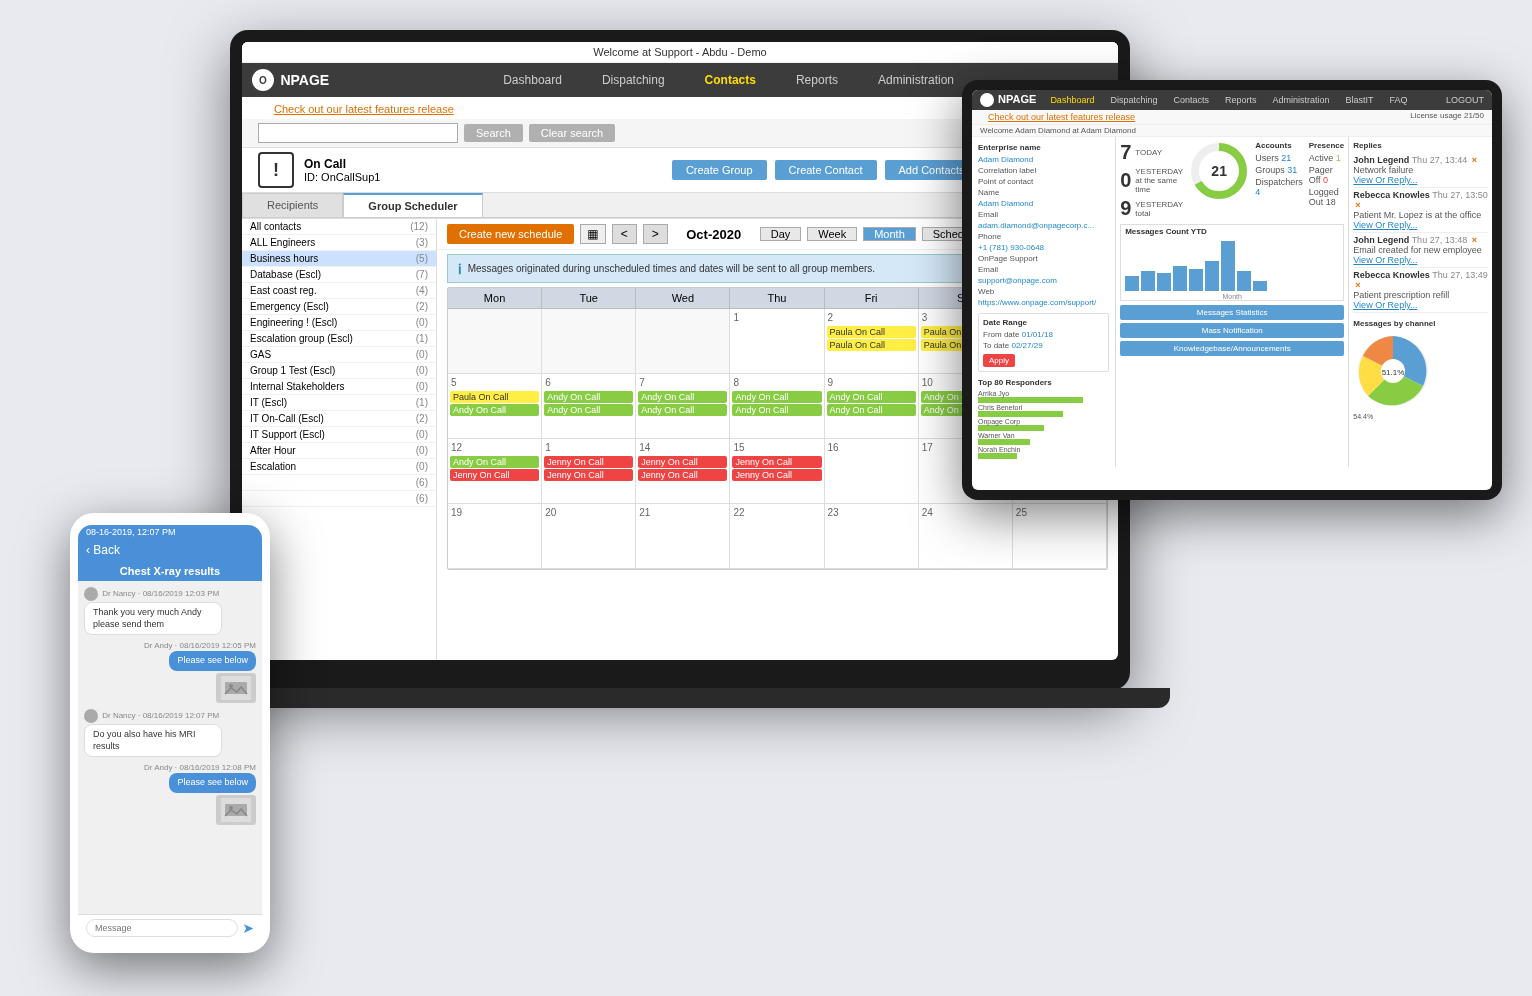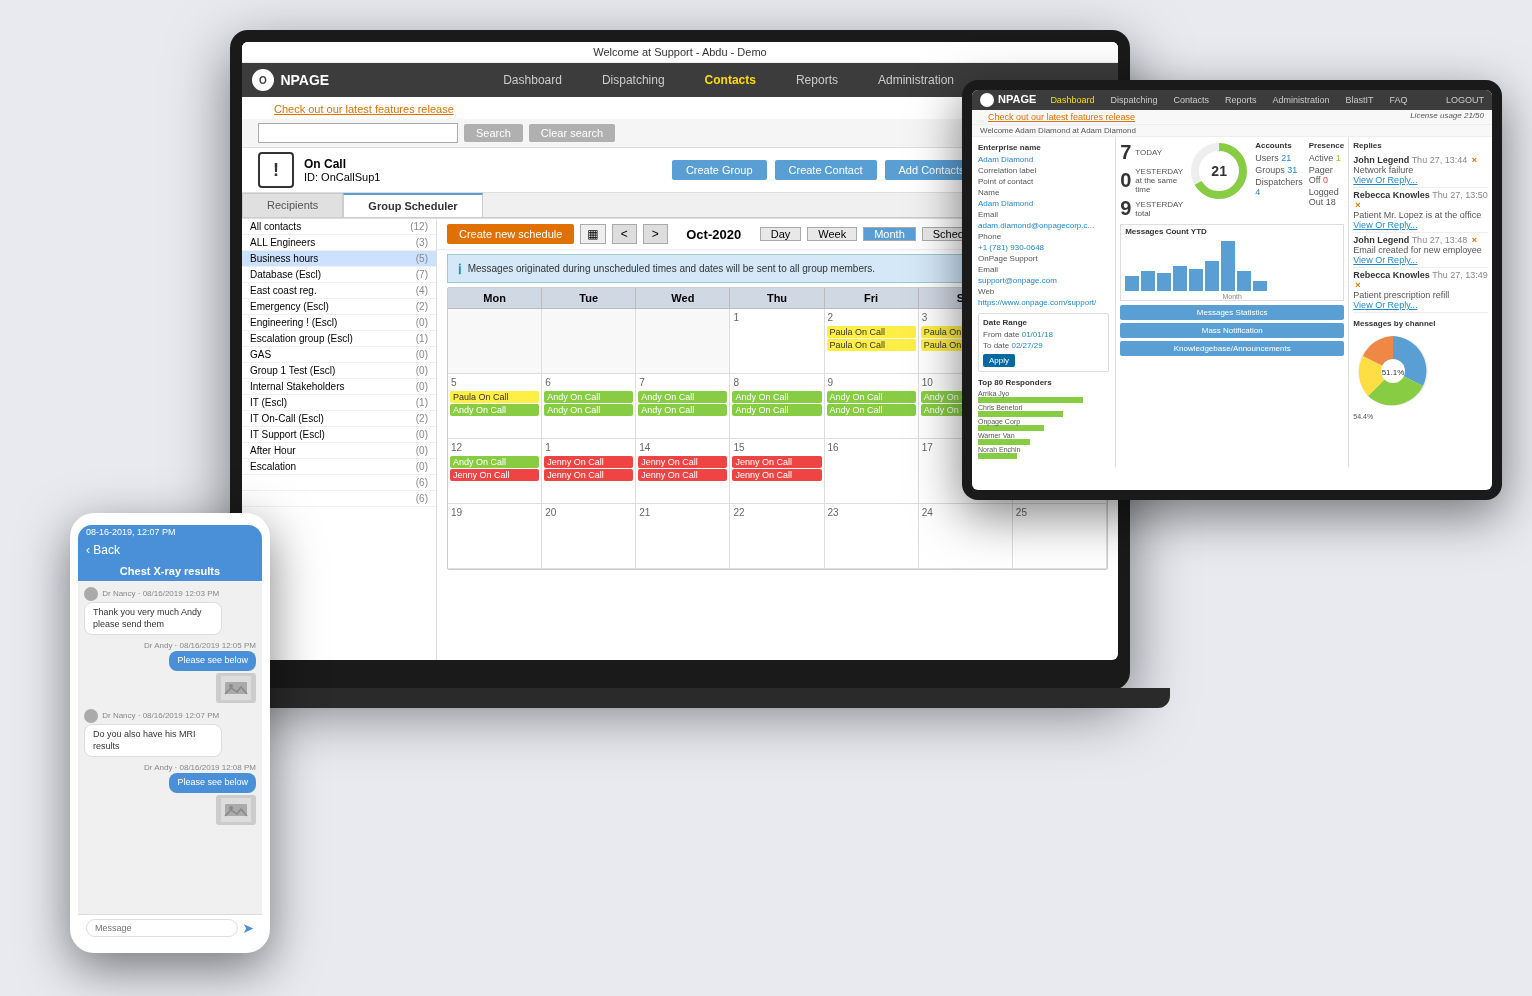--- a/index.html
+++ b/index.html
@@ -235,21 +235,21 @@
       margin: 0 10px;
       border: 1px solid #ccc;
       border-radius: 2px;
       overflow: hidden;
     }
     .cal-header {
       background: #d0d8e4;
       padding: 4px;
       text-align: center;
       font-size: 11px;
-      font-weight: bold;
+      font-weight: normal;
       border-right: 1px solid #bbb;
       border-bottom: 1px solid #bbb;
     }
     .cal-cell {
       border-right: 1px solid #ddd;
       border-bottom: 1px solid #ddd;
       padding: 2px;
       min-height: 65px;
       background: #fff;
       vertical-align: top;
@@ -734,21 +734,21 @@
         <div class="t-nav-item">Contacts</div>
         <div class="t-nav-item">Reports</div>
         <div class="t-nav-item">Administration</div>
         <div class="t-nav-item">BlastIT</div>
         <div class="t-nav-item">FAQ</div>
       </div>
       <div class="t-logout">LOGOUT</div>
     </div>
     <div style="display:flex;justify-content:space-between;padding:1px 8px;background:#f8f8f8;border-bottom:1px solid #eee;">
       <span class="t-feature">Check out our latest features release</span>
-      <span style="font-size:8px;color:#555;font-style:italic;">License usage 21/50</span>
+      <span style="font-size:8px;color:#555;">License usage 21/50</span>
     </div>
     <div style="font-size:8px;color:#555;padding:1px 8px;background:#f8f8f8;border-bottom:1px solid #eee;">Welcome Adam Diamond at Adam Diamond</div>
 
     <div class="t-body">
 
       <div class="t-left">
         <div class="t-section-title">Enterprise name</div>
         <div class="t-field"><span>Adam Diamond</span></div>
         <div class="t-field">Correlation label</div>
         <div class="t-field">Point of contact</div>
@@ -761,21 +761,21 @@
         <div class="t-field">OnPage Support</div>
         <div class="t-field">Email</div>
         <div class="t-field"><span style="color:#2288cc;">support@onpage.com</span></div>
         <div class="t-field">Web</div>
         <div class="t-field"><span style="color:#2288cc;">https://www.onpage.com/support/</span></div>
 
         <div style="margin-top:6px;border:1px solid #ddd;padding:4px;border-radius:2px;">
           <div class="t-section-title">Date Range</div>
           <div class="t-field">From date <span>01/01/18</span></div>
           <div class="t-field">To date <span>02/27/29</span></div>
-          <button style="background:#0369a1;color:#fff;border:none;font-size:8px;padding:2px 6px;border-radius:2px;cursor:pointer;margin-top:2px;">Apply</button>
+          <button style="background:#ef4444;color:#fff;border:none;font-size:8px;padding:2px 6px;border-radius:2px;cursor:pointer;margin-top:2px;">Apply</button>
         </div>
 
         <div style="margin-top:6px;">
           <div class="t-section-title">Top 80 Responders</div>
           <div style="font-size:7px;color:#555;">Arrika Jyo</div>
           <div style="background:#88cc44;height:6px;width:80%;margin-bottom:1px;"></div>
           <div style="font-size:7px;color:#555;">Chris Benetori</div>
           <div style="background:#88cc44;height:6px;width:65%;margin-bottom:1px;"></div>
           <div style="font-size:7px;color:#555;">Onpage Corp</div>
           <div style="background:#88cc44;height:6px;width:50%;margin-bottom:1px;"></div>

